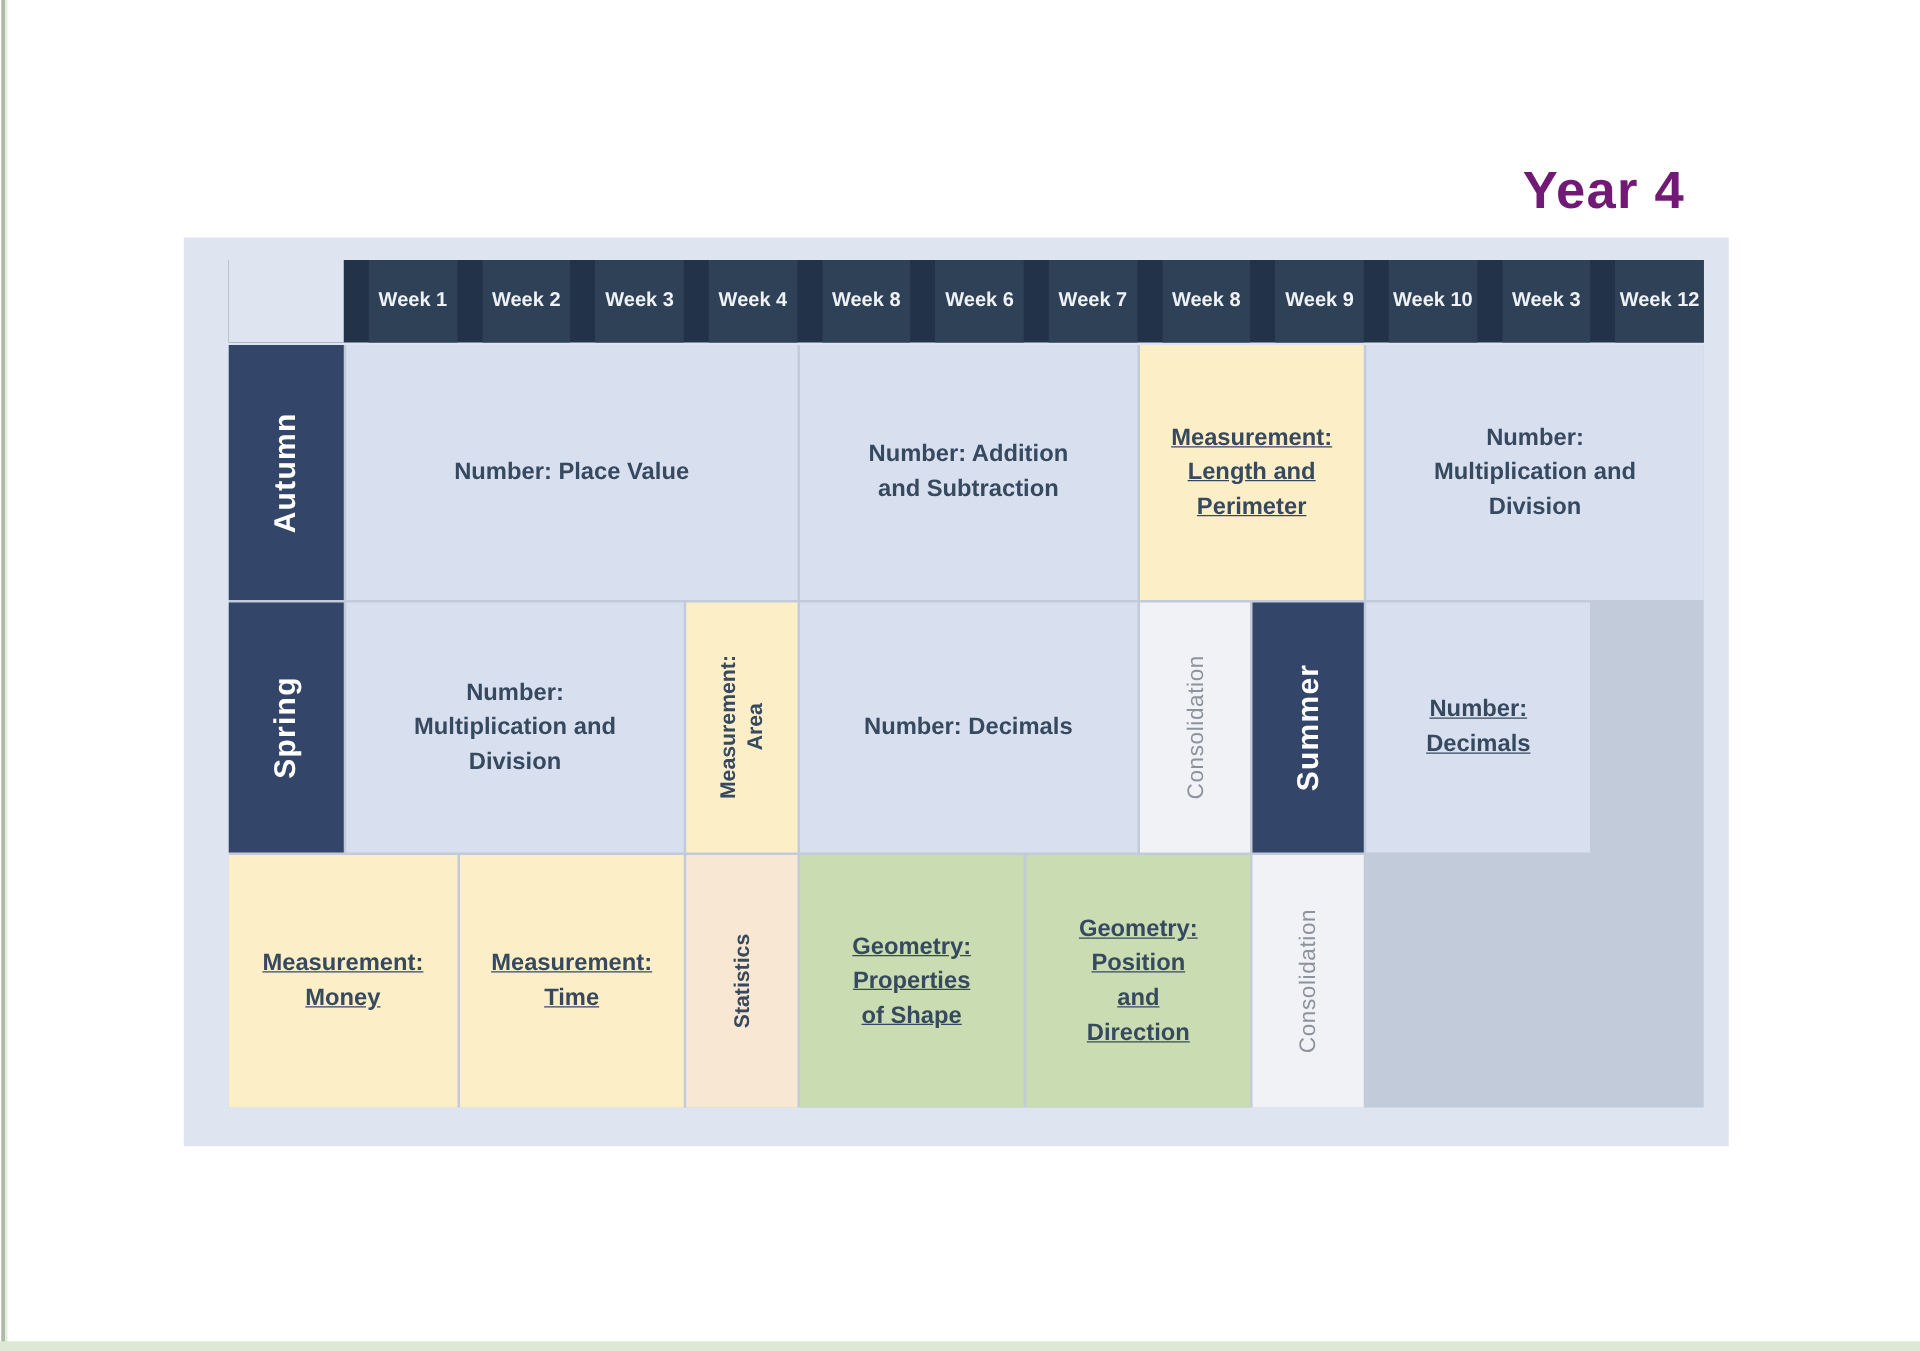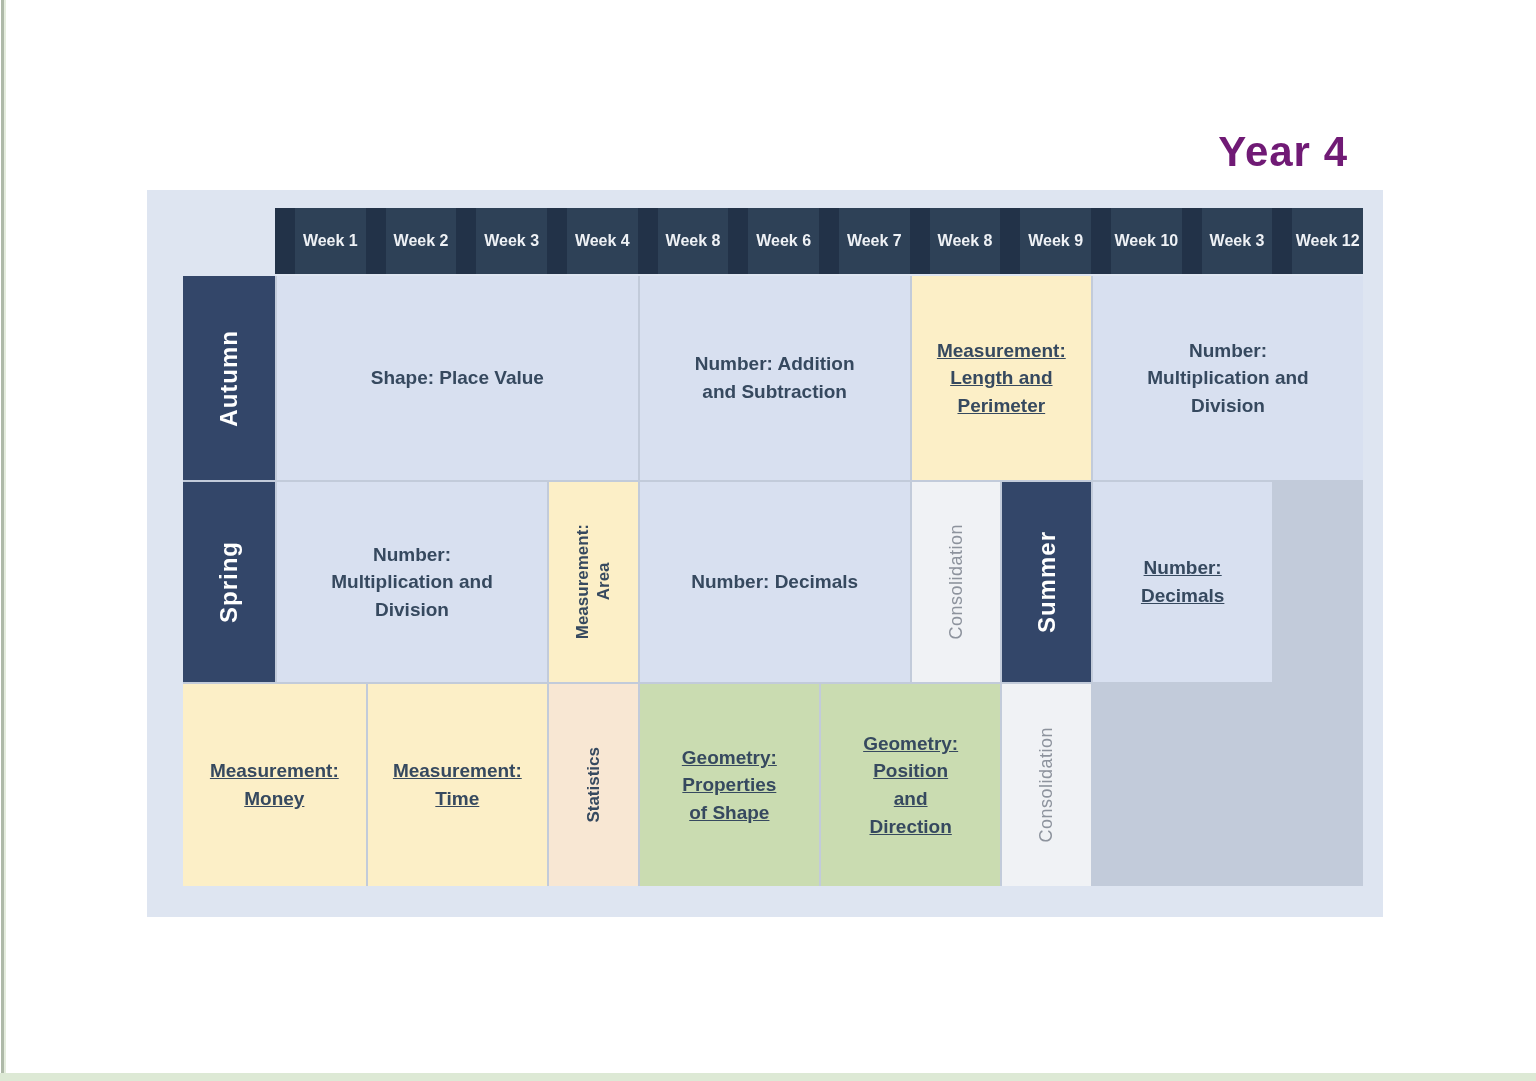--- a/index.html
+++ b/index.html
@@ -90,21 +90,21 @@
       <div class="week-cell">Week 10</div>
       <div class="week-cell">Week 3</div>
       <div class="week-cell">Week 12</div>
     </div>
 
     <div class="body-grid">
 
       <div class="season-cell">
         <span class="vtext">Autumn</span>
       </div>
-      <div class="cell c-blue span4">Shape: Place Value</div>
+      <div class="cell c-blue span4">Number: Place Value</div>
       <div class="cell c-blue span3">Number: Addition
 and Subtraction</div>
       <div class="cell c-yellow span2">Measurement:
 Length and
 Perimeter</div>
       <div class="cell c-blue span3">Number:
 Multiplication and
 Division</div>
 
       <div class="season-cell">

